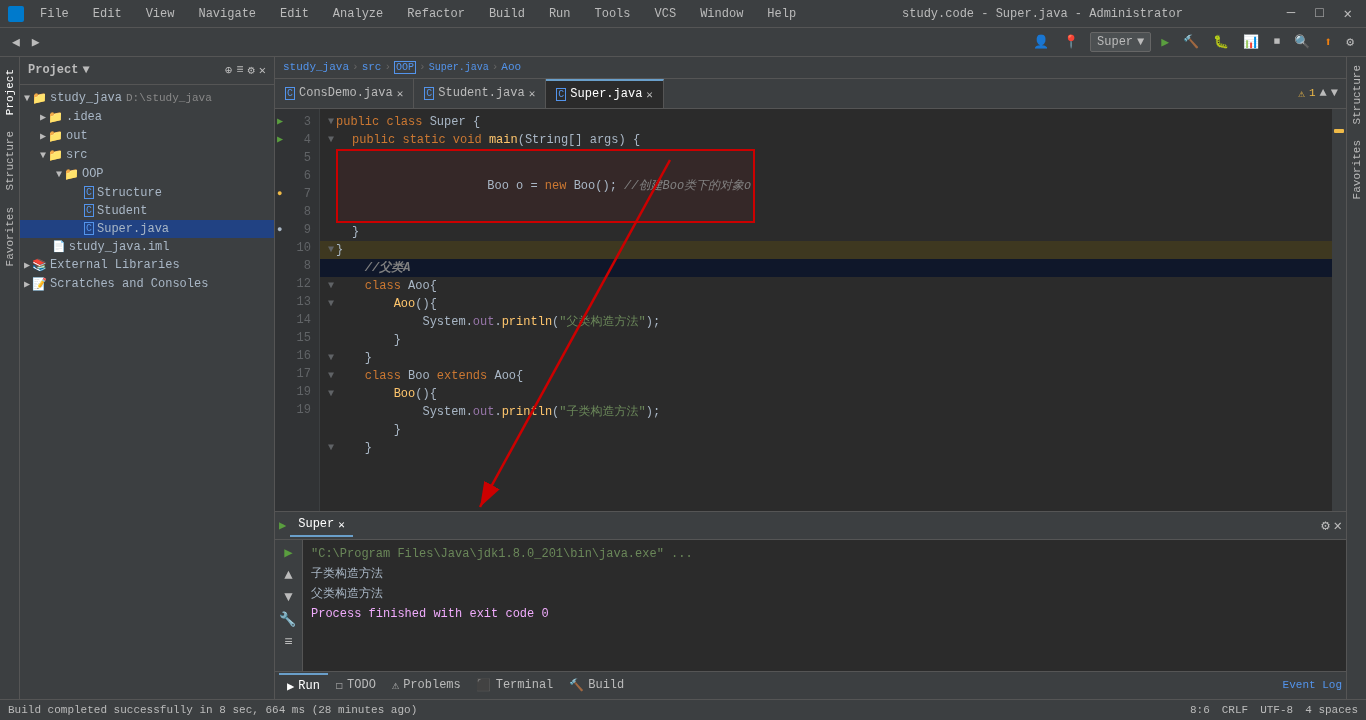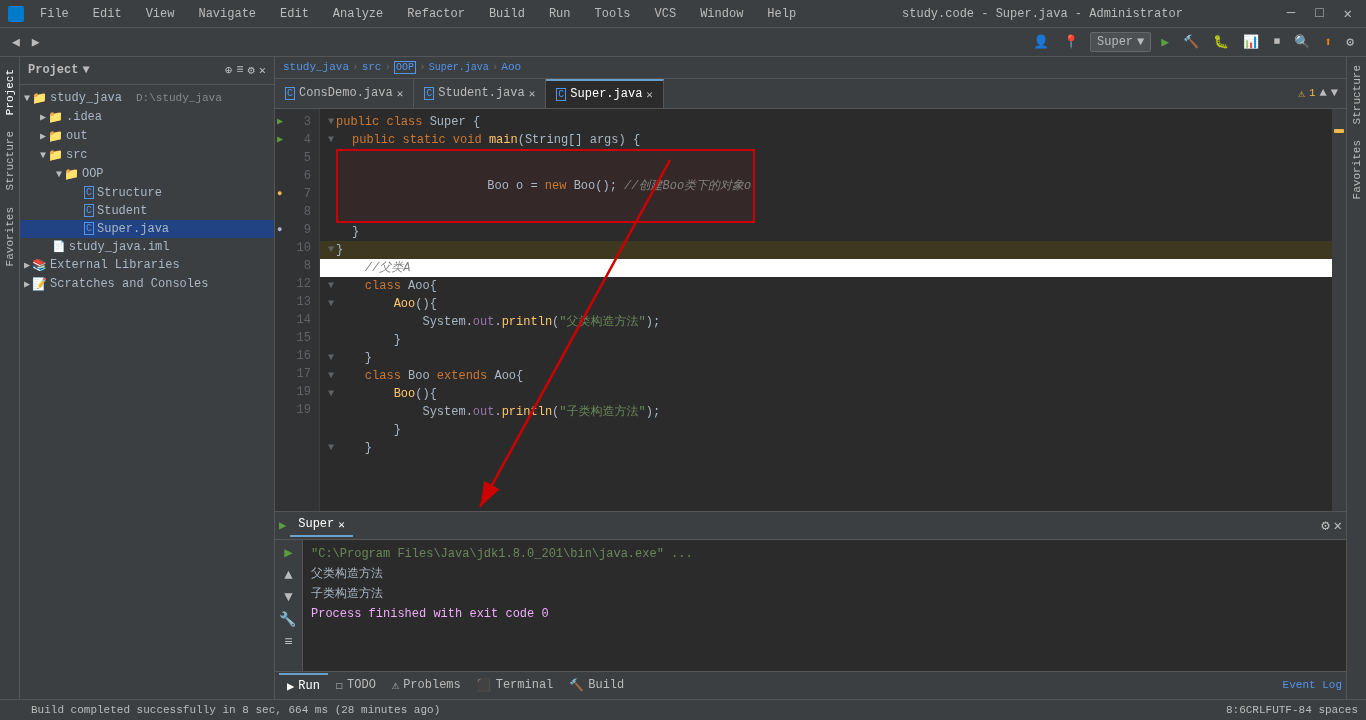--- a/index.html
+++ b/index.html
@@ -84,21 +84,21 @@
     .run-tool-btn.gray { color: #bbb; }
     
     #run-output { flex: 1; padding: 4px 8px; font-size: 12px; line-height: 20px; color: #a9b7c6; overflow-y: auto; }
     .run-cmd { color: #6a8759; }
     .run-text { color: #a9b7c6; }
     .run-text.gray { color: #f0abfc; }
 
     
     #statusbar { background: #3c3f41; height: 22px; display: flex; align-items: center; justify-content: space-between; padding: 0 8px; border-top: 1px solid #555; font-size: 11px; color: #bbb; }
     #statusbar-left { display: flex; align-items: center; gap: 8px; }
-    #statusbar-right { display: flex; align-items: flex-start; }
+    #statusbar-right { display: flex; align-items: flex-start; gap: 12px; }
     .status-item { display: flex; align-items: center; gap: 4px; cursor: pointer; }
 
     
     #bottom-tool-tabs { display: flex; align-items: center; height: 28px; background: #3c3f41; border-top: 1px solid #555; padding: 0 4px; }
     .bottom-tab { padding: 4px 8px; font-size: 12px; color: #bbb; cursor: pointer; display: flex; align-items: center; gap: 4px; }
     .bottom-tab.active { color: #fff; border-top: 2px solid #6a9fca; }
     .toolbar-btn { color: #bbb; font-size: 13px; cursor: pointer; padding: 2px 4px; }
     .toolbar-btn.green { color: #5a9e3f; }
     .toolbar-btn.orange { color: #f08010; }
 
@@ -187,21 +187,21 @@
           <span class="proj-icon">⚙</span>
           <span class="proj-icon">✕</span>
         </div>
       </div>
       <div id="project-tree">
 
         <div class="tree-item">
           <span class="tree-arrow">▼</span>
           <span style="color:#f0a30a;margin-right:3px;">📁</span>
           <span>study_java</span>
-          <span style="color:#888;margin-left:14px;font-size:11px;">D:\study_java</span>
+          <span style="color:#888;margin-left:4px;font-size:11px;">D:\study_java</span>
         </div>
 
         <div class="tree-item" style="padding-left:20px;">
           <span class="tree-arrow">▶</span>
           <span style="color:#aaa;margin-right:3px;">📁</span>
           <span>.idea</span>
         </div>
 
         <div class="tree-item" style="padding-left:20px;">
           <span class="tree-arrow">▶</span>
@@ -358,21 +358,21 @@
             <div class="code-line">
               <span class="fold-btn" style="opacity:0;">▼</span>
               <span style="margin-left:16px;"></span><span class="punct">}</span>
             </div>
 
             <div class="code-line" style="background:#3e3820;">
               <span class="fold-btn">▼</span>
               <span class="punct">}</span>
             </div>
 
-            <div class="code-line" style="background:#ffffff;">
+            <div class="code-line" style="background:#0f172a;font-weight:bold;">
               <span class="fold-btn" style="opacity:0;">▼</span>
               <span class="comment">    //父类A</span>
             </div>
 
             <div class="code-line">
               <span class="fold-btn">▼</span>
               <span class="kw">    class </span><span>Aoo</span><span class="punct">{</span>
             </div>
 
             <div class="code-line">
@@ -451,22 +451,22 @@
         <div id="run-content">
           <div id="run-toolbar">
             <span class="run-tool-btn">▶</span>
             <span class="run-tool-btn gray">▲</span>
             <span class="run-tool-btn gray">▼</span>
             <span class="run-tool-btn gray">🔧</span>
             <span class="run-tool-btn gray">≡</span>
           </div>
           <div id="run-output">
             <div class="run-cmd">"C:\Program Files\Java\jdk1.8.0_201\bin\java.exe" ...</div>
+            <div class="run-text">子类构造方法</div>
             <div class="run-text">父类构造方法</div>
-            <div class="run-text">子类构造方法</div>
             <div class="run-text gray">Process finished with exit code 0</div>
           </div>
         </div>
       </div>
 
       <div id="bottom-tool-tabs">
         <div class="bottom-tab active">
           <span>▶</span>
           <span>Run</span>
         </div>
@@ -493,21 +493,21 @@
     </div>
 
     <div id="right-sidebar">
       <span class="right-sidebar-tab">Structure</span>
       <span class="right-sidebar-tab">Favorites</span>
     </div>
   </div>
 
   <div id="statusbar">
     <div id="statusbar-left">
-      <span style="font-size:11px;margin-left:23px;">Build completed successfully in 8 sec, 664 ms (28 minutes ago)</span>
+      <span style="font-size:11px;">Build completed successfully in 8 sec, 664 ms (28 minutes ago)</span>
     </div>
     <div id="statusbar-right">
       <span class="status-item">8:6</span>
       <span class="status-item">CRLF</span>
       <span class="status-item">UTF-8</span>
       <span class="status-item">4 spaces</span>
     </div>
   </div>
 </div>
 

